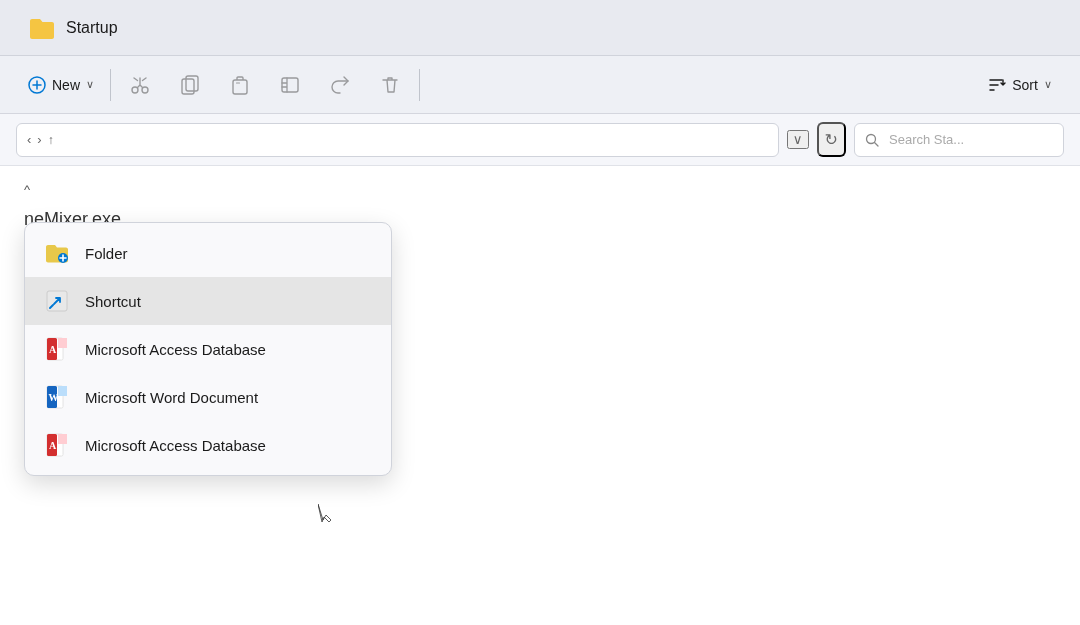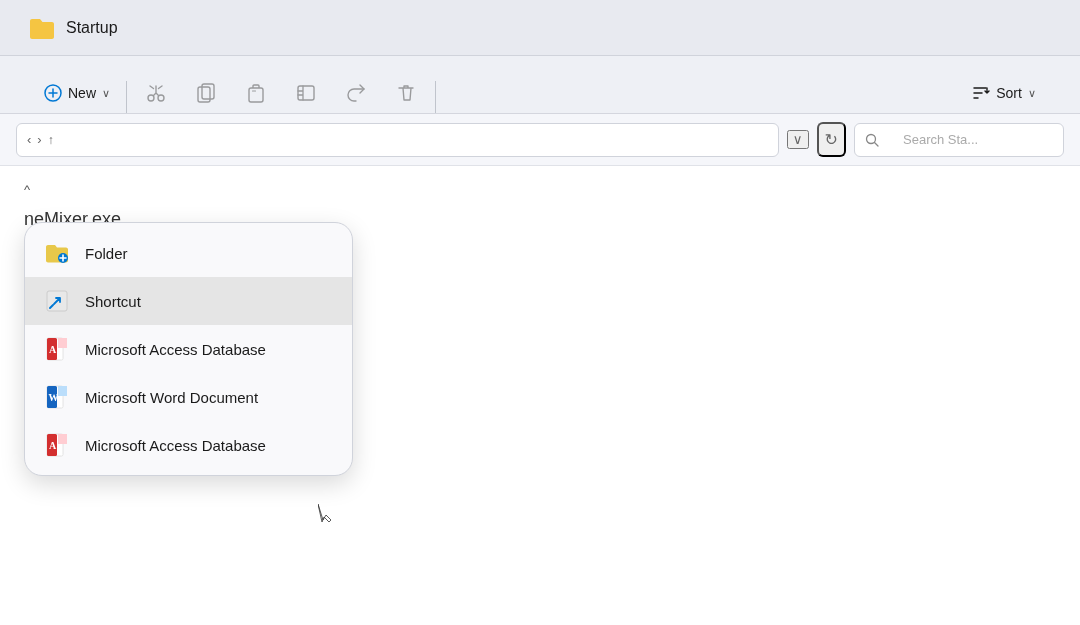--- a/index.html
+++ b/index.html
@@ -29,23 +29,23 @@
     .title-text {
       font-size: 16px;
       font-weight: 400;
       color: #1a1a1a;
     }
 
     
     .toolbar {
       background: #eef0f5;
       display: flex;
-      align-items: flex-end;
+      align-items: center;
       height: 58px;
-      padding: 0 32px;
+      padding: 0 16px;
       gap: 0;
       border-bottom: 1px solid #d4d6de;
     }
     .toolbar-btn {
       display: flex;
       align-items: center;
       gap: 6px;
       padding: 6px 12px;
       border-radius: 6px;
       cursor: pointer;
@@ -118,21 +118,21 @@
       border-radius: 6px;
     }
     .search-bar {
       background: white;
       border: 1px solid #d0d3db;
       border-radius: 6px;
       height: 34px;
       display: flex;
       align-items: center;
       padding: 0 10px;
-      gap: 24px;
+      gap: 10px;
       width: 210px;
       font-size: 13px;
       color: #888;
     }
 
     
     .main-content {
       background: white;
       height: calc(625px - 56px - 58px - 52px);
       padding: 16px 24px;
@@ -150,24 +150,24 @@
       font-size: 18px;
       color: #333;
       padding: 4px 0;
     }
 
     
     .dropdown-menu {
       position: absolute;
       top: 56px;
       left: 24px;
-      width: 329px;
+      width: 368px;
       background: #f9f9fb;
       border: 1px solid #d0d3db;
-      border-radius: 18px;
+      border-radius: 10px;
       box-shadow: 0 8px 24px rgba(0,0,0,0.15);
       z-index: 100;
       padding: 6px 0;
       overflow: hidden;
     }
     .menu-item {
       display: flex;
       align-items: center;
       gap: 14px;
       padding: 10px 18px;

